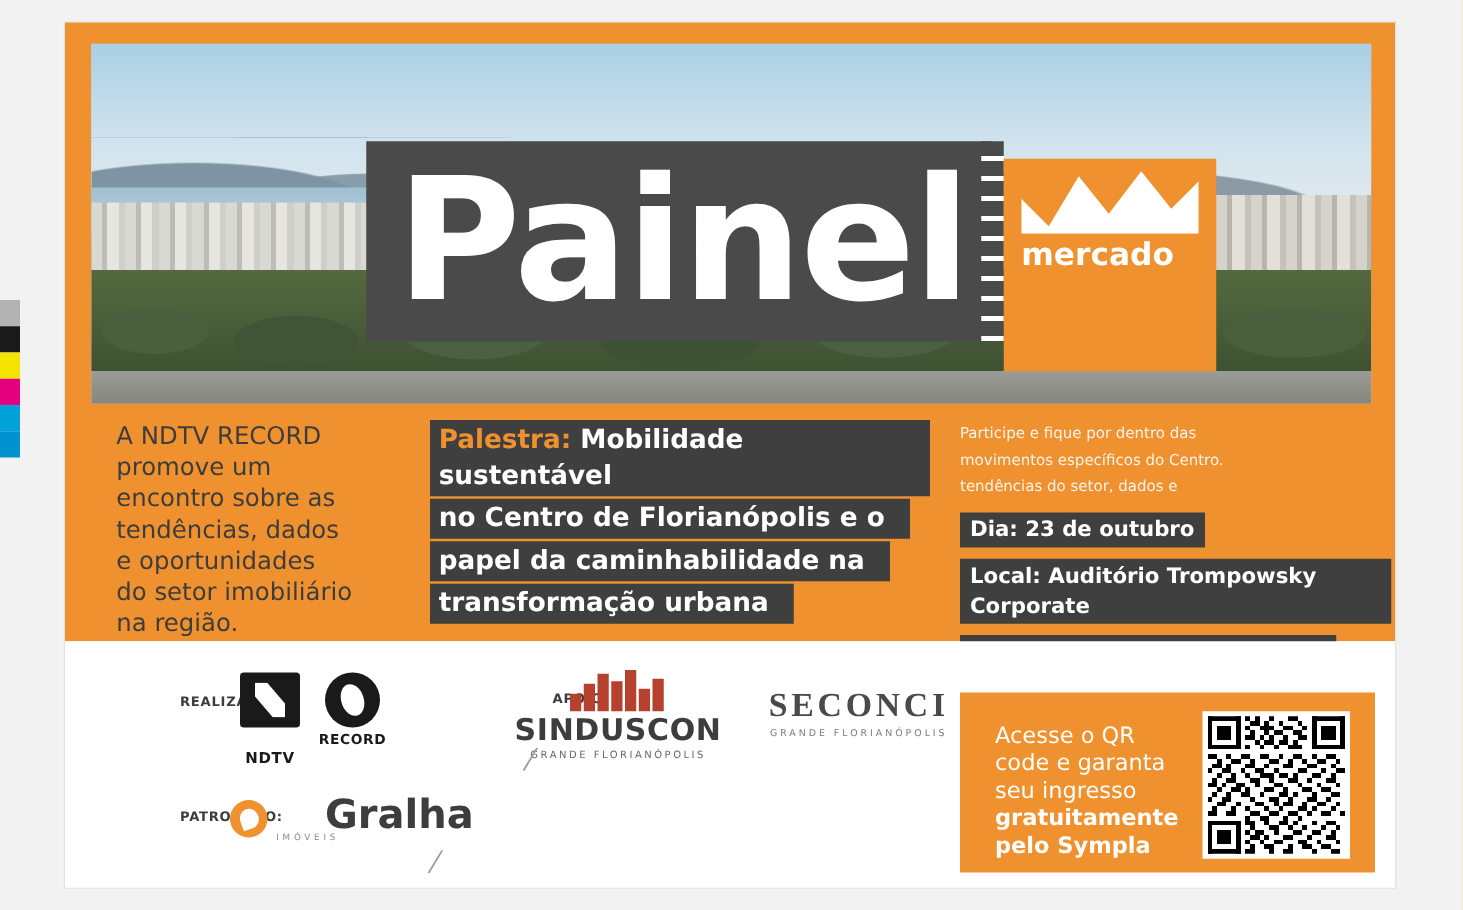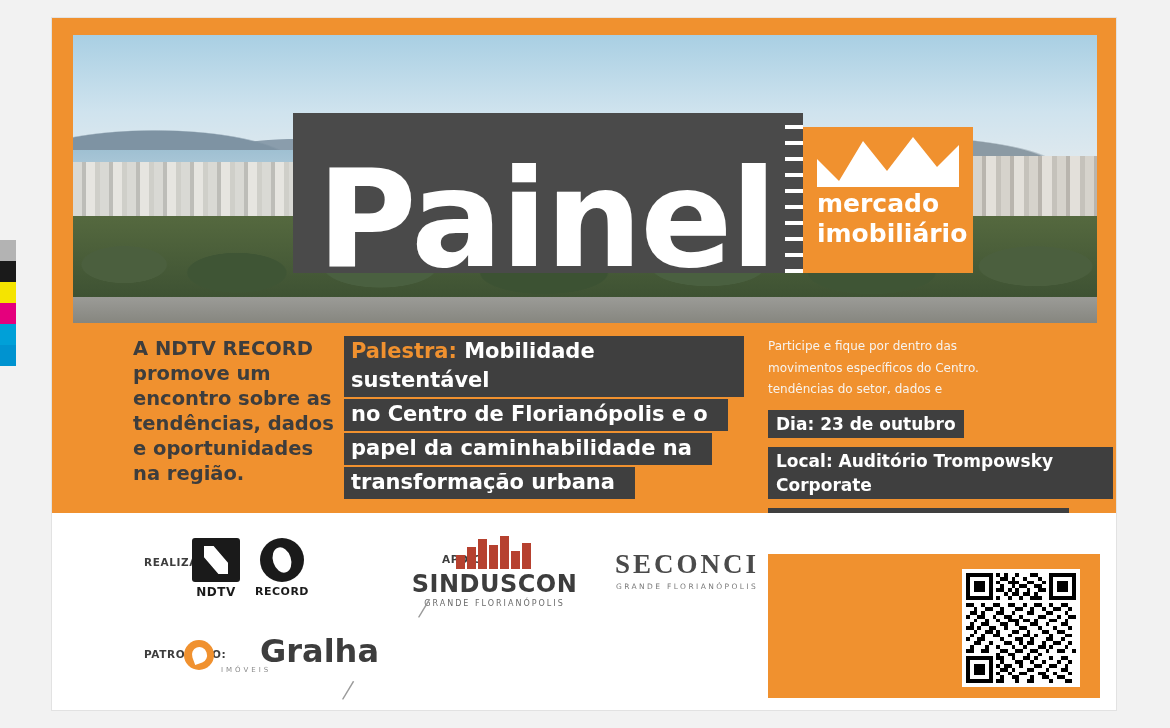--- a/index.html
+++ b/index.html
@@ -118,36 +118,35 @@
   .logo-word {
     position: absolute;
     left: 24px;
     top: 6px;
     font-size: 136px;
     line-height: 148px;
     font-weight: 700;
     color: #ffffff;
     letter-spacing: -2px;
     font-family: "DejaVu Sans", sans-serif;
-    margin-top: 26px;
   }
   .logo-bars {
     position: absolute;
     left: 492px;
     top: 0;
     width: 18px;
     height: 160px;
     background: repeating-linear-gradient(#4a4a4a 0px, #4a4a4a 12px, #ffffff 12px, #ffffff 16px);
   }
   .logo-orange {
     position: absolute;
     left: 510px;
     top: 14px;
     width: 170px;
-    height: 146px;
+    height: 170px;
     background: #f0912f;
   }
   .logo-zig {
     position: absolute;
     left: 14px;
     top: 10px;
     width: 142px;
     height: 50px;
   }
   .logo-sub {
@@ -163,23 +162,22 @@
 
   
   .left-copy {
     position: absolute;
     left: 41px;
     top: 318px;
     width: 255px;
     color: #3d3d3d;
     font-size: 19.5px;
     line-height: 25px;
-    font-weight: 700;
-    font-family: "DejaVu Sans", sans-serif;
-    margin-left: 40px;
+    font-weight: 400;
+    font-family: "DejaVu Sans", sans-serif;
   }
 
   
   .center-col {
     position: absolute;
     left: 292px;
     top: 318px;
     width: 400px;
   }
   .palestra-line {
@@ -264,21 +262,21 @@
   }
   .ndtv-mark::after {
     content: "";
     position: absolute;
     left: 12px; top: 8px;
     width: 24px; height: 28px;
     background: #ffffff;
     clip-path: polygon(0 0, 40% 0, 100% 60%, 100% 0, 100% 100%, 60% 100%, 0 40%);
   }
   .ndtv-name {
-    font-size: 12px; font-weight: 700; color: #1a1a1a; margin-top: 3px;
+    font-size: 12px; font-weight: 700; color: #1a1a1a; margin-top: 17px;
     letter-spacing: 0.5px;
     font-family: "DejaVu Sans", sans-serif;
   }
   .record-logo {
     position: absolute;
     left: 198px;
     top: 25px;
     width: 64px;
     text-align: center;
   }
@@ -459,32 +457,32 @@
           <div class="logo-dark">
             <div class="logo-word">Painel</div>
           </div>
           <div class="logo-bars"></div>
           <div class="logo-orange">
             <svg class="logo-zig" viewBox="0 0 142 50">
               <polygon points="0,50 0,22 22,44 46,4 70,34 96,0 120,30 142,8 142,50" fill="#ffffff"></polygon>
             </svg>
             <div class="logo-sub">
               <div>mercado</div>
-              <div>imobiliário</div>
             </div>
           </div>
         </div>
       </div>
 
       <div class="left-copy">
         <div>A NDTV RECORD</div>
         <div>promove um</div>
         <div>encontro sobre as</div>
         <div>tendências, dados</div>
         <div>e oportunidades</div>
+        <div>do setor imobiliário</div>
         <div>na região.</div>
       </div>
 
       <div class="center-col">
         <div><span class="palestra-line"><span class="hl">Palestra:</span><span> Mobilidade sustentável</span></span></div>
         <div><span class="palestra-line">no Centro de Florianópolis e o</span></div>
         <div><span class="palestra-line">papel da caminhabilidade na</span></div>
         <div><span class="palestra-line">transformação urbana</span></div>
         <div class="com-line">
           <span>Com </span><b>Ivanna Tomasi,</b><br>
@@ -547,20 +545,27 @@
           <div class="gralha-word">Gralha</div>
           <div class="gralha-sub">IMÓVEIS</div>
         </div>
       </div>
 
 
       <div class="slash" style="left:368px; top:78px; transform:rotate(12deg);">/</div>
       <div class="slash" style="left:292px; top:160px; transform:rotate(12deg);">/</div>
 
       <div class="qr-panel">
+        <div class="qr-text">
+          <span>Acesse o QR</span><br>
+          <span>code e garanta</span><br>
+          <span>seu ingresso</span><br>
+          <b>gratuitamente</b><br>
+          <b>pelo Sympla</b>
+        </div>
         <div class="qr-box">
           <svg class="qr-canvas" viewBox="0 0 29 29" shape-rendering="crispEdges">
             <rect width="29" height="29" fill="#ffffff"></rect>
             <g fill="#000000">
               <rect x="0" y="0" width="7" height="1"></rect>
                 <rect x="0" y="6" width="7" height="1"></rect>
               <rect x="0" y="0" width="1" height="7"></rect>
                 <rect x="6" y="0" width="1" height="7"></rect>
               <rect x="2" y="2" width="3" height="3"></rect>
               <rect x="22" y="0" width="7" height="1"></rect>

